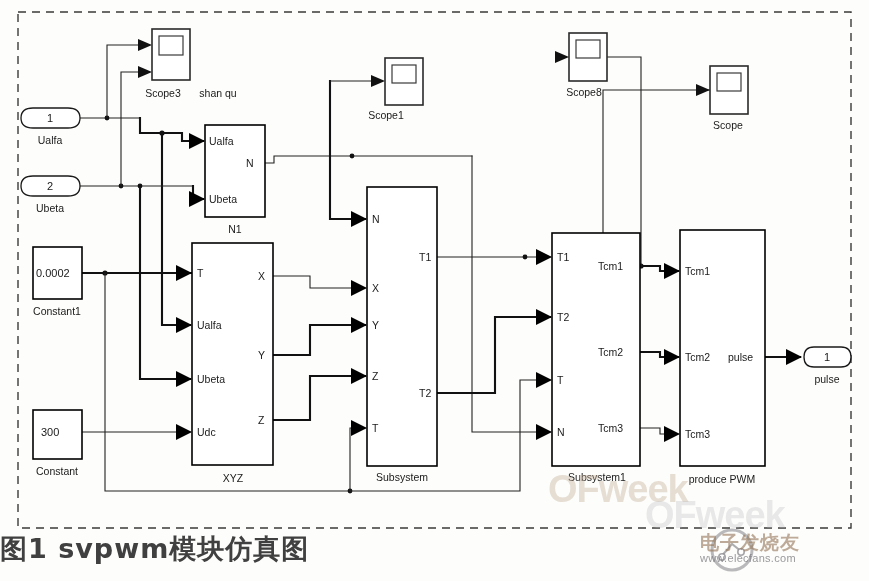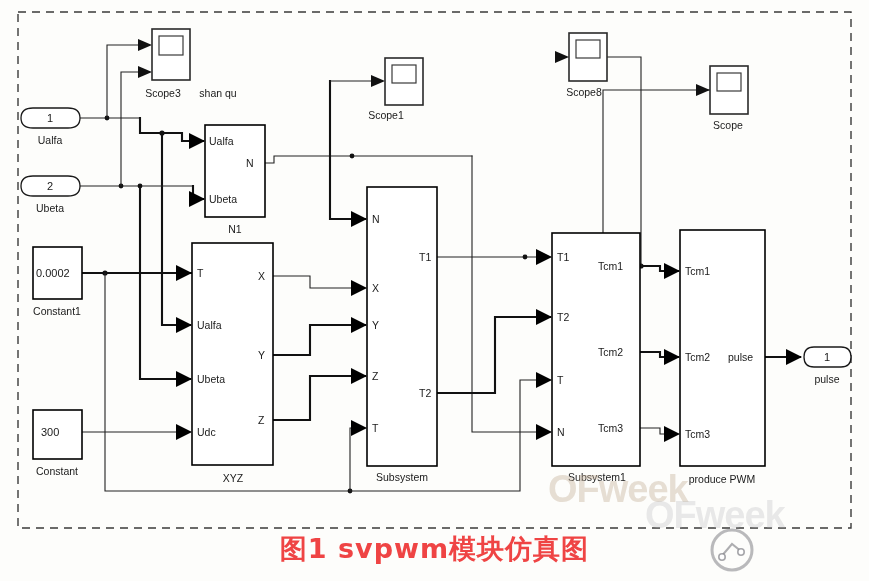--- a/index.html
+++ b/index.html
@@ -91,25 +91,24 @@
     fill: none;
     stroke: #3a3a3a;
     stroke-width: 1.4;
     stroke-dasharray: 8 6;
   }
   #caption {
     position: absolute;
     left: 0;
     top: 531px;
     width: 869px;
-    text-align: center;
     font-family: "DejaVu Sans", sans-serif;
     font-size: 27px;
     font-weight: bold;
-    color: #ef4444;
+    color: #404040;
     letter-spacing: 1px;
   }
   .wm {
     position: absolute;
     pointer-events: none;
     user-select: none;
   }
   #wm-ofweek {
     left: 548px;
     top: 468px;
@@ -376,16 +375,20 @@
   <div class="wm" id="wm-ofweek">OFweek</div>
   <div class="wm" id="wm-ofweek2">OFweek</div>
 
   <svg class="wm" id="wm-logo" viewBox="0 0 44 44">
     <circle cx="22" cy="22" r="20" fill="none" stroke="rgba(130,130,135,0.55)" stroke-width="3"></circle>
     <path d="M 10 30 L 22 16 L 32 24" fill="none" stroke="rgba(130,130,135,0.65)" stroke-width="2"></path>
     <circle cx="12" cy="29" r="3.2" fill="#ffffff" stroke="rgba(130,130,135,0.7)" stroke-width="1.6"></circle>
     <circle cx="31" cy="24" r="3.2" fill="#ffffff" stroke="rgba(130,130,135,0.7)" stroke-width="1.6"></circle>
   </svg>
 
+  <div class="wm" id="wm-elecfans">
+    <div class="wm-cn">电子发烧友</div>
+    <div class="wm-url">www.elecfans.com</div>
+  </div>
 
   <div id="caption">图1  svpwm模块仿真图</div>
 
 </div>
 
 </body></html>

